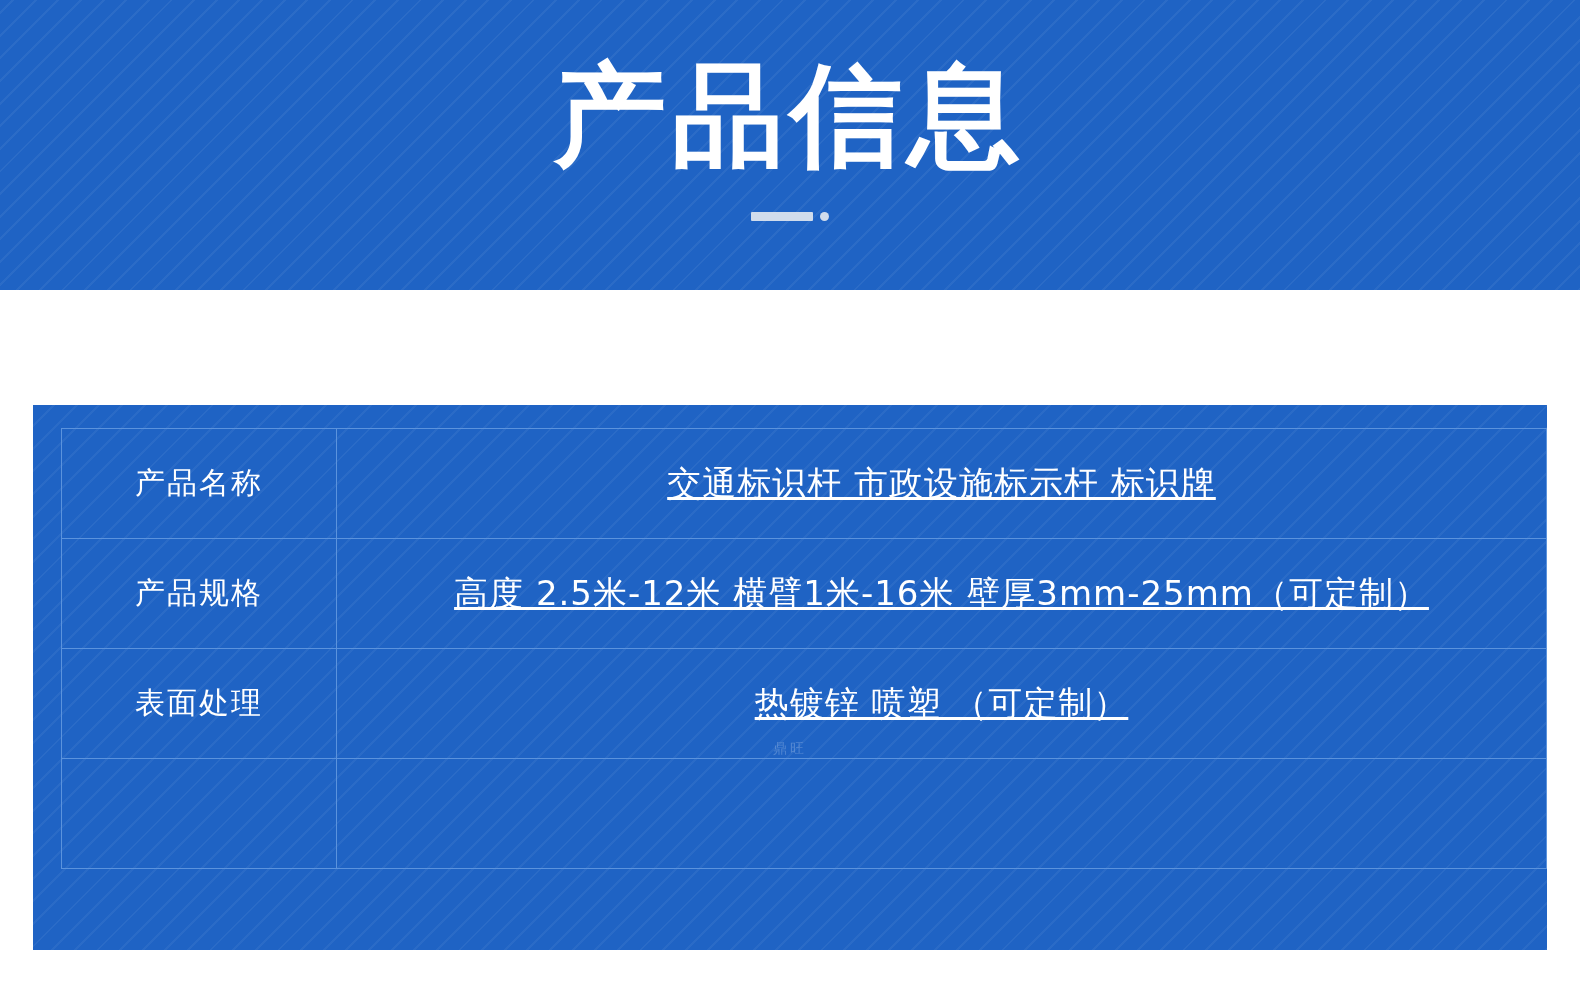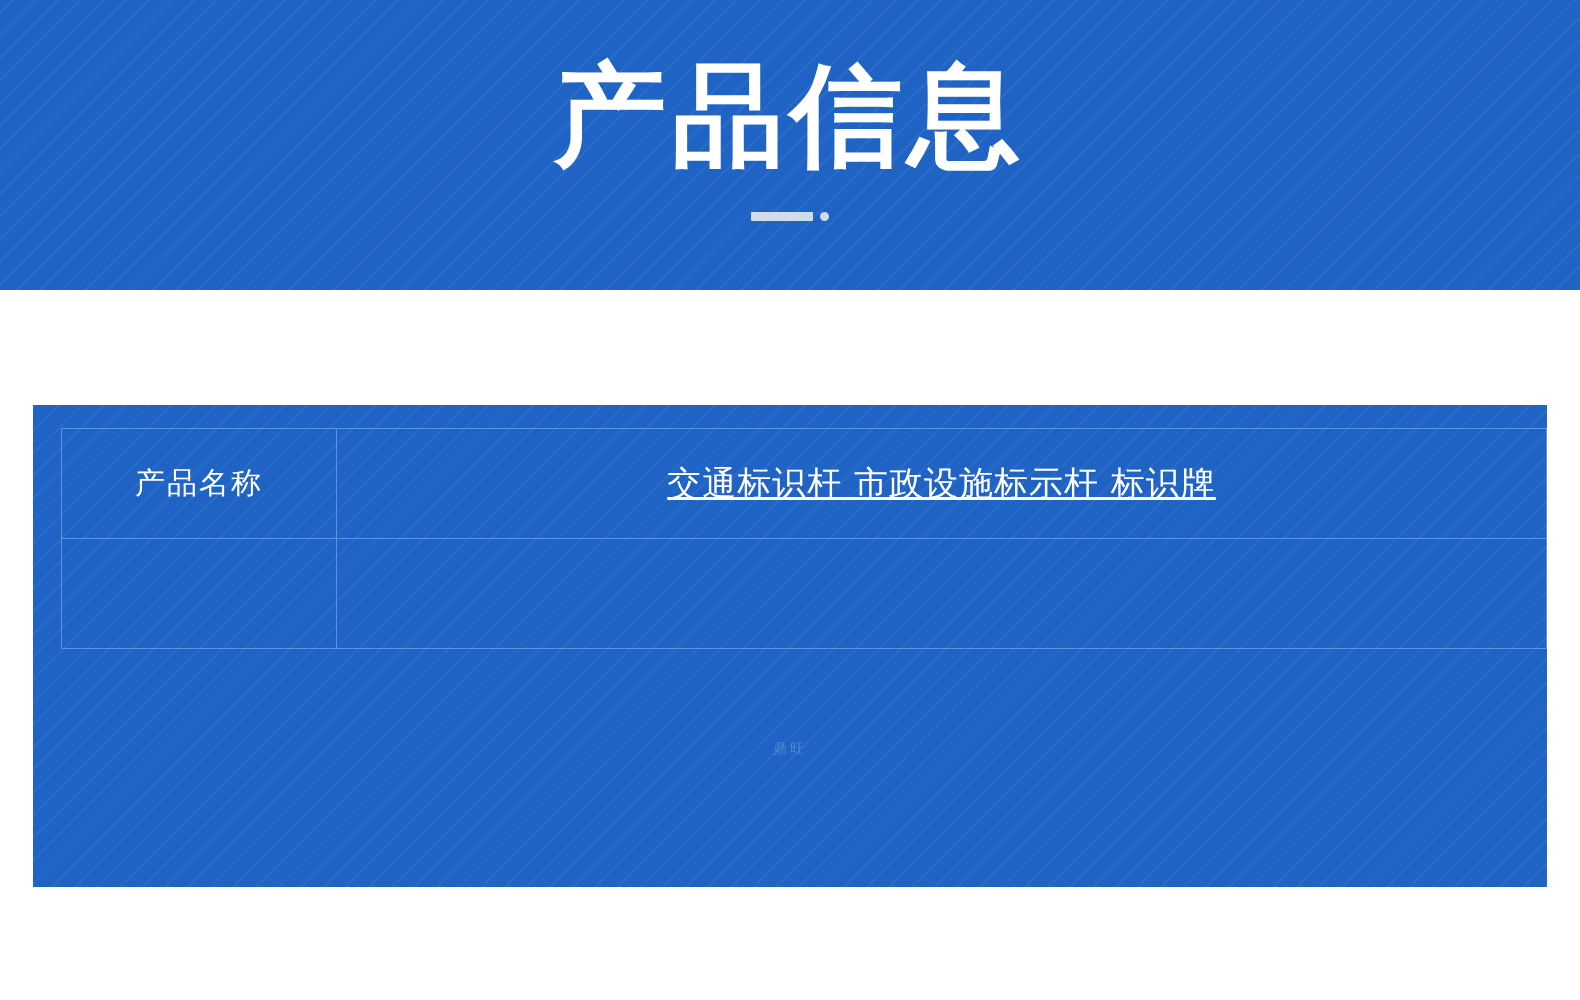--- a/index.html
+++ b/index.html
@@ -72,21 +72,21 @@
     background: #dfe6ef;
     opacity: 0.92;
   }
 
   
   .table-wrap {
     position: absolute;
     left: 33px;
     top: 405px;
     width: 1514px;
-    height: 482px;
+    height: 545px;
     background-color: #1f63c4;
     overflow: hidden;
   }
   .table-wrap .stripes {
     position: absolute;
     inset: 0;
     background-image: repeating-linear-gradient(
       -45deg,
       rgba(255,255,255,0.05) 0px,
       rgba(255,255,255,0.05) 2px,
@@ -147,19 +147,27 @@
 
 <div class="table-wrap">
   <div class="stripes"></div>
   <table class="spec">
     <tbody>
       <tr>
         <td class="label">产品名称</td>
         <td class="value">交通标识杆  市政设施标示杆  标识牌</td>
       </tr>
       <tr>
+        <td class="label">产品规格</td>
+        <td class="value">高度 2.5米-12米  横臂1米-16米  壁厚3mm-25mm（可定制）</td>
+      </tr>
+      <tr>
+        <td class="label">表面处理</td>
+        <td class="value">热镀锌 喷塑   （可定制）</td>
+      </tr>
+      <tr>
         <td class="label"></td>
         <td class="value"></td>
       </tr>
     </tbody>
   </table>
   <div class="watermark">鼎旺</div>
 </div>
 
 </body></html>

